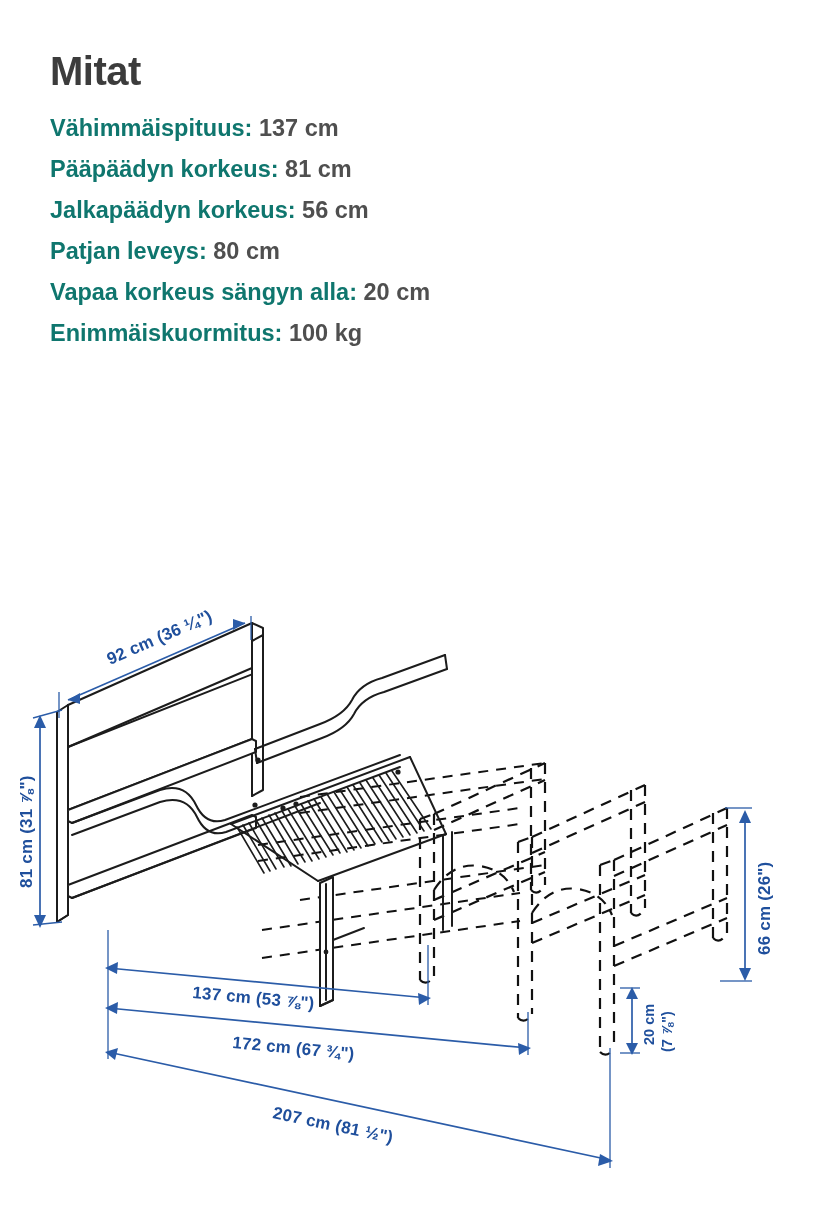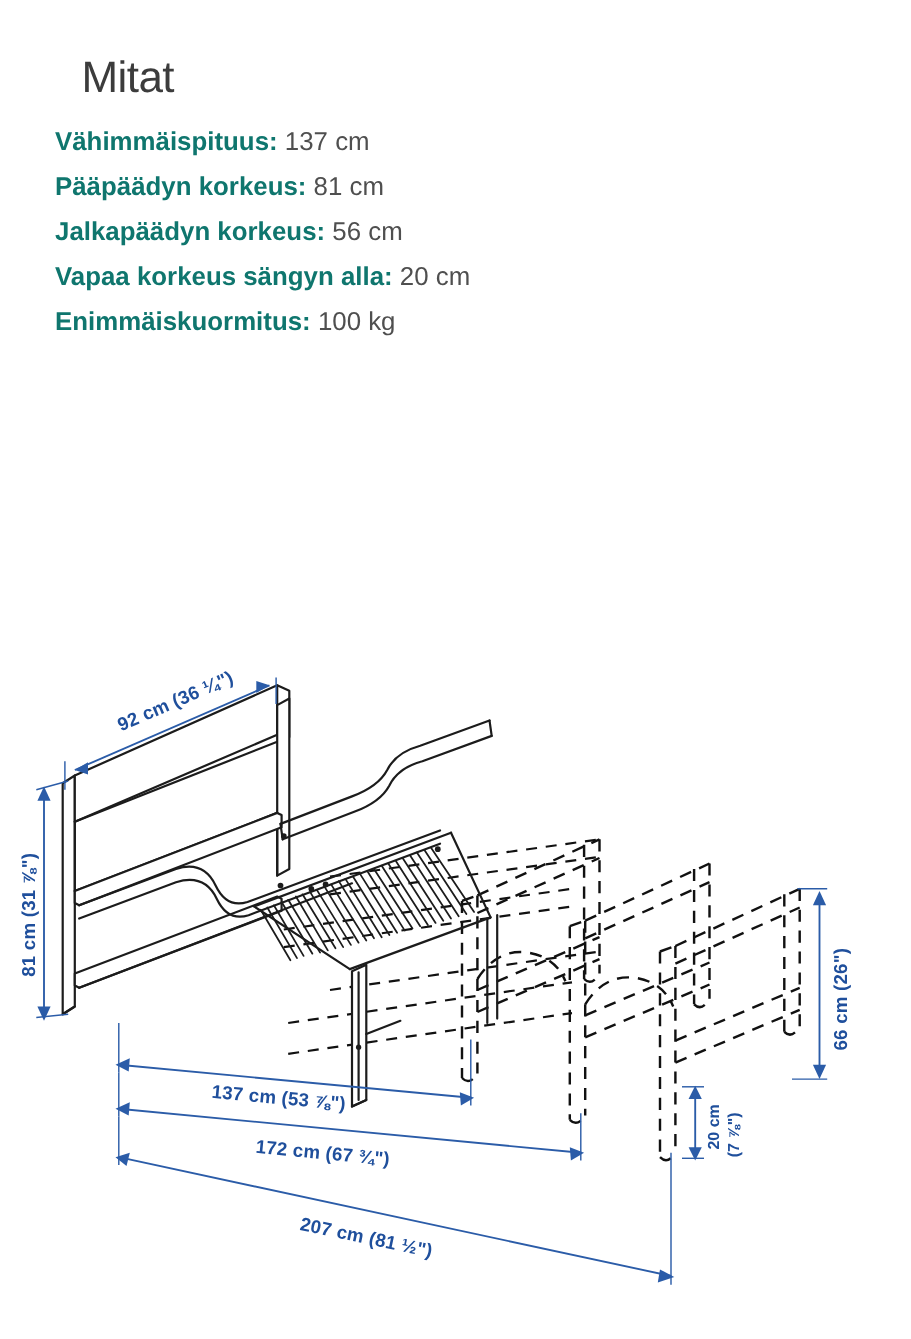--- a/index.html
+++ b/index.html
@@ -18,25 +18,24 @@
   .page {
     position: relative;
     width: 828px;
     height: 1217px;
   }
   .page-title {
     position: absolute;
     left: 50px;
     top: 20px;
     font-size: 40px;
-    font-weight: normal;
+    font-weight: bold;
     letter-spacing: -0.5px;
     color: #3c3c3c;
     line-height: 1.2;
-    margin-left: 24px;
   }
   .spec-list {
     position: absolute;
     left: 50px;
     top: 108px;
     width: 700px;
     list-style: none;
     margin: 0;
     padding: 0;
   }
@@ -44,21 +43,21 @@
     font-size: 23.5px;
     line-height: 41px;
     color: #4a4a4a;
     white-space: nowrap;
   }
   .spec-key {
     font-weight: bold;
     color: #0f766e;
   }
   .spec-val {
-    font-weight: normal;
+    font-weight: bold;
     color: #4f4f4f;
   }
   .drawing-wrap {
     position: absolute;
     left: 0;
     top: 600px;
     width: 828px;
     height: 600px;
   }
   svg.drawing {
@@ -138,20 +137,24 @@
       <span class="spec-key">Vähimmäispituus:</span>
       <span class="spec-val">137 cm</span>
     </li>
     <li class="spec-item">
       <span class="spec-key">Pääpäädyn korkeus:</span>
       <span class="spec-val">81 cm</span>
     </li>
     <li class="spec-item">
       <span class="spec-key">Jalkapäädyn korkeus:</span>
       <span class="spec-val">56 cm</span>
+    </li>
+    <li class="spec-item">
+      <span class="spec-key">Patjan leveys:</span>
+      <span class="spec-val">80 cm</span>
     </li>
     <li class="spec-item">
       <span class="spec-key">Vapaa korkeus sängyn alla:</span>
       <span class="spec-val">20 cm</span>
     </li>
     <li class="spec-item">
       <span class="spec-key">Enimmäiskuormitus:</span>
       <span class="spec-val">100 kg</span>
     </li>
   </ul>

